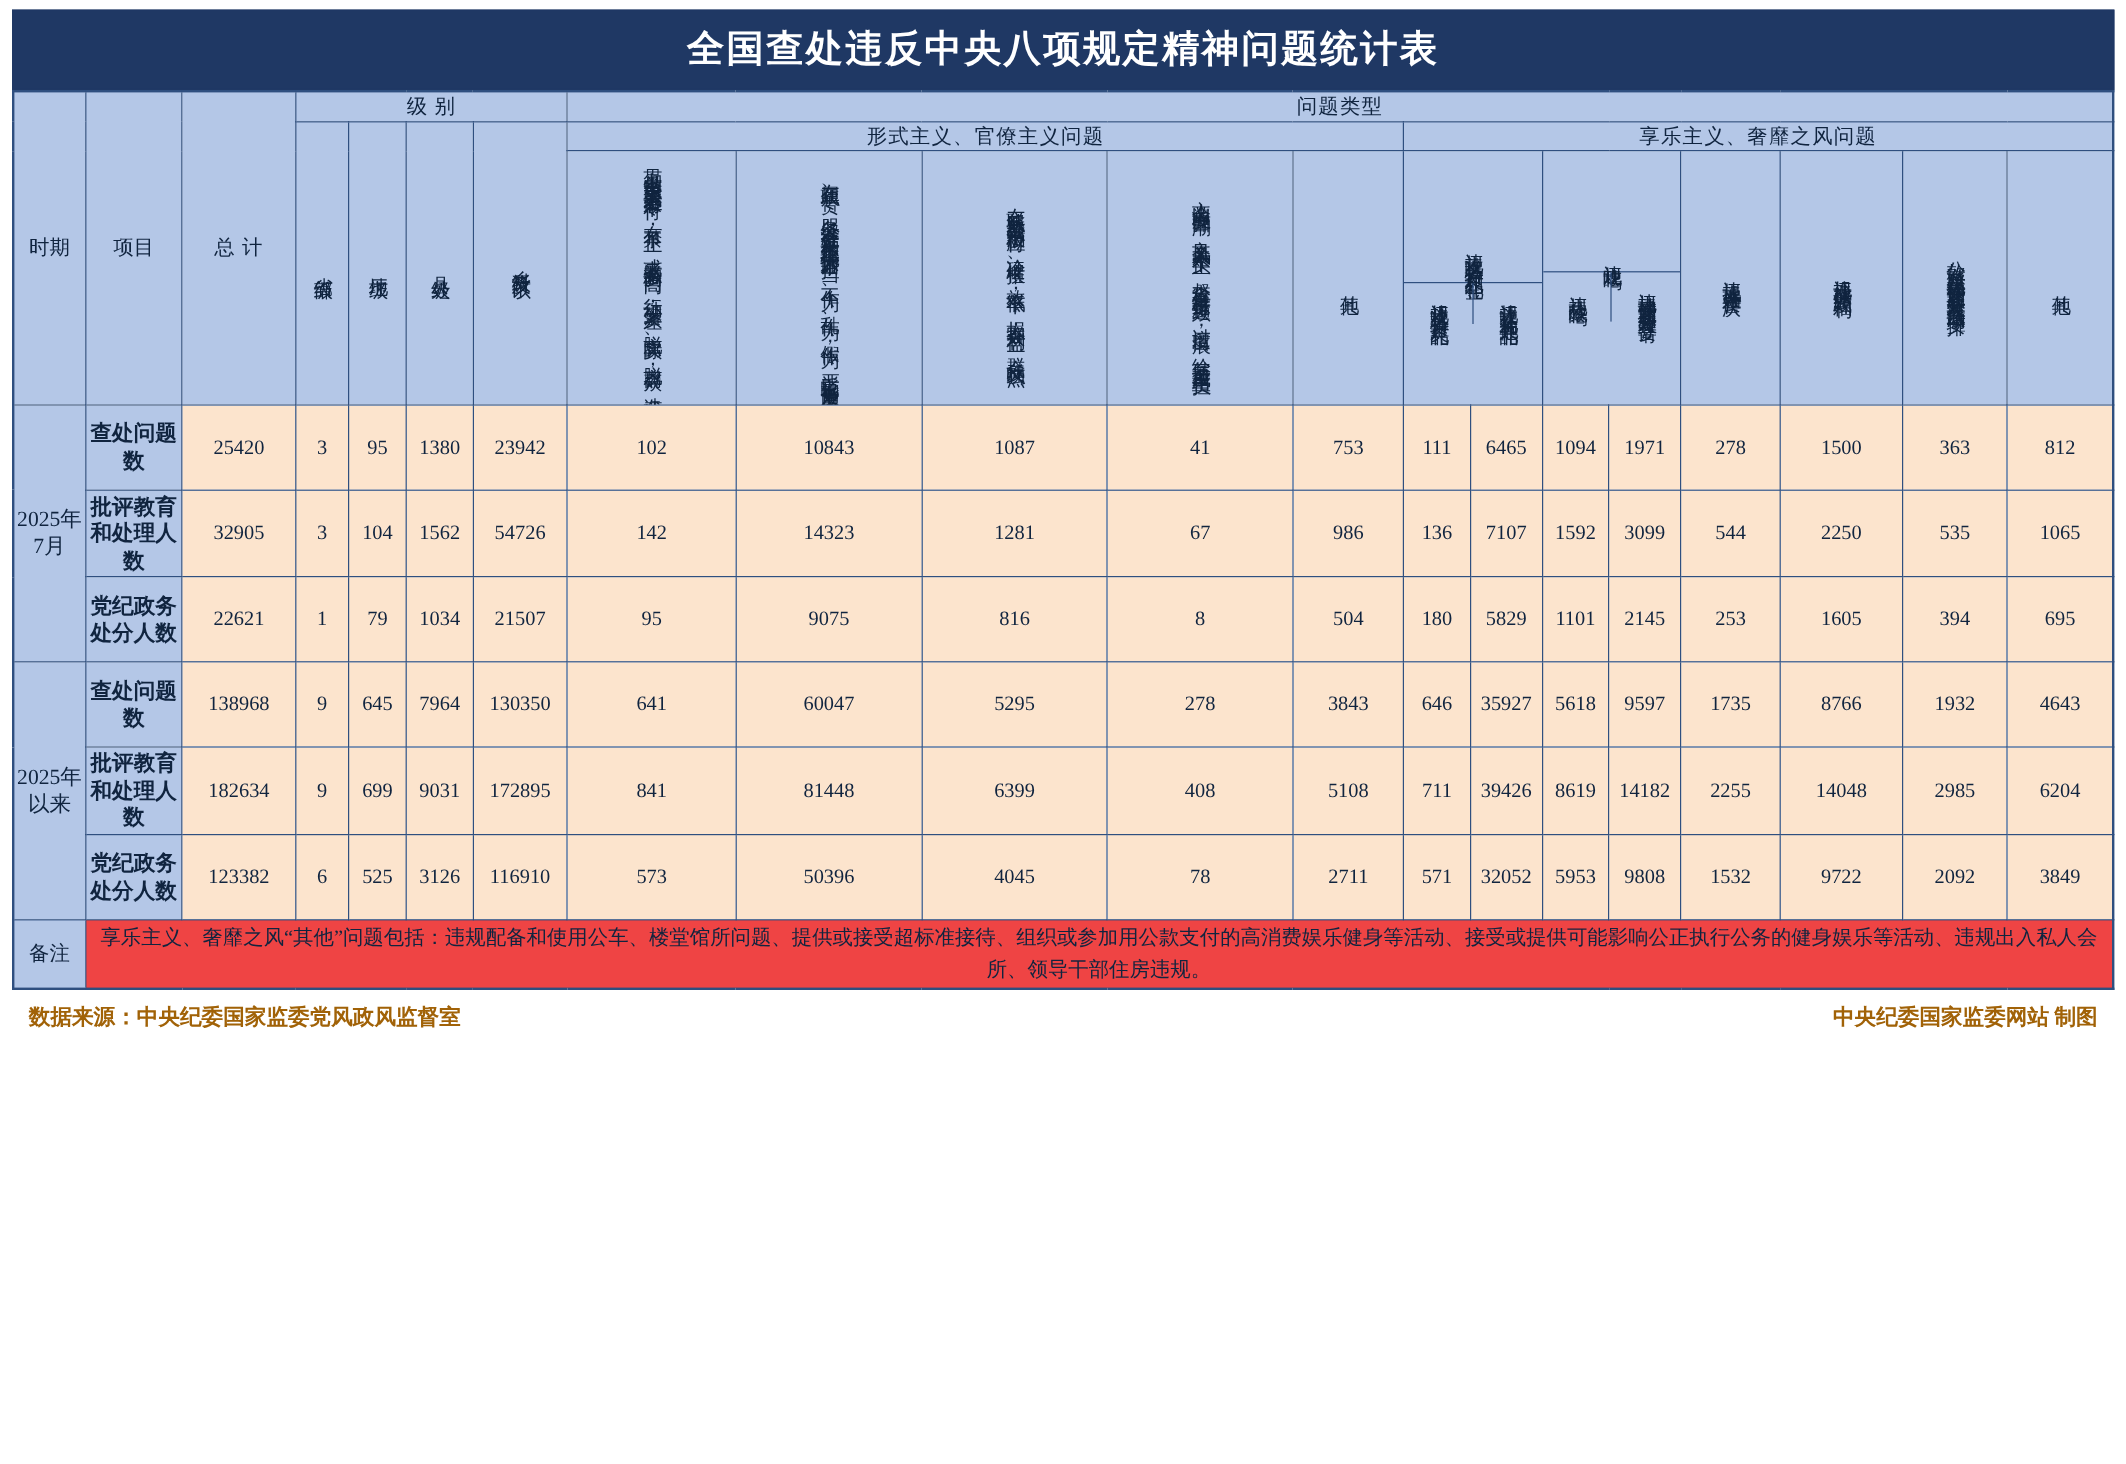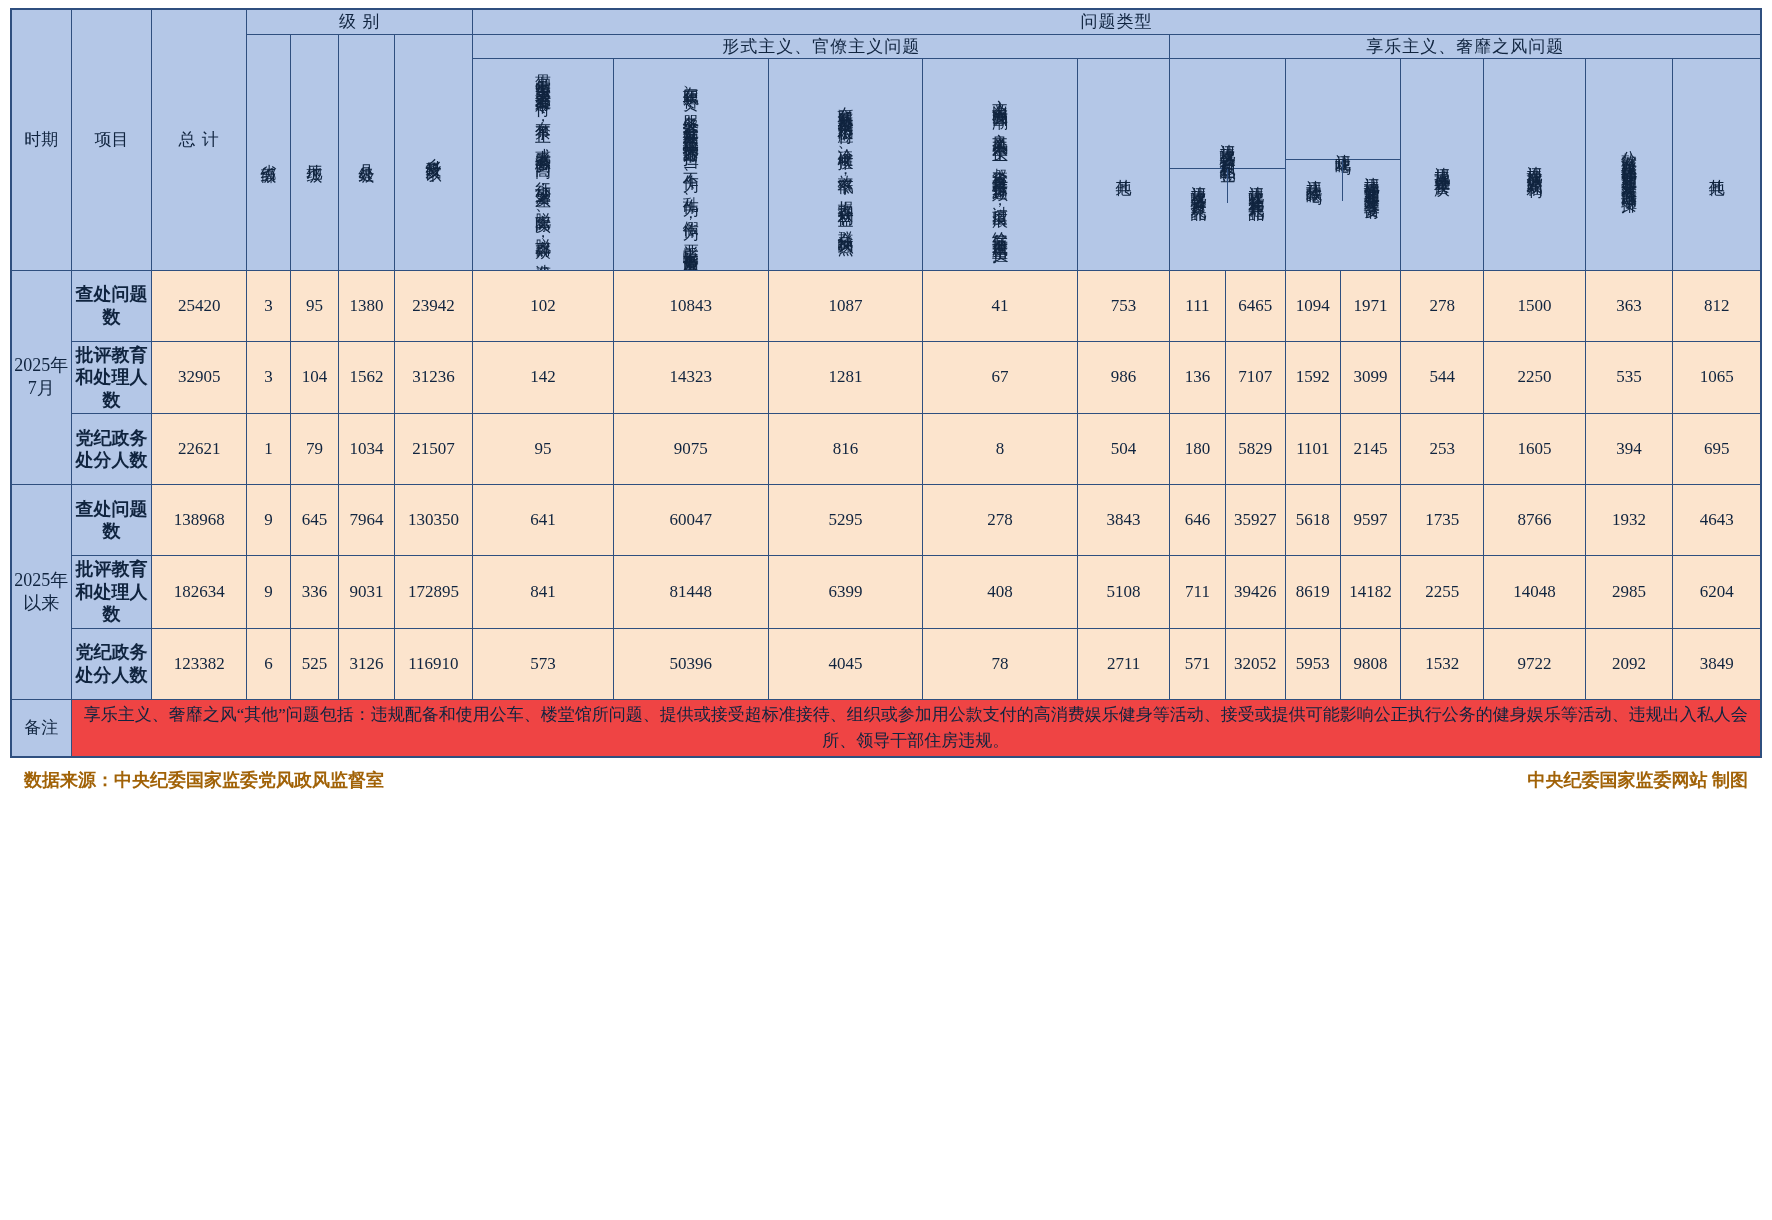--- a/index.html
+++ b/index.html
@@ -110,20 +110,21 @@
   .thick-top { border-top: 2px solid #2f4f7f; }
   .outer {
     border: 2px solid #2f4f7f;
   }
 </style>
 </head>
 <body>
 
 <div id="page">
 
+  <div class="title-bar">全国查处违反中央八项规定精神问题统计表</div>
 
   <table class="main outer">
     <colgroup>
       <col style="width:52px">
       <col style="width:70px">
       <col style="width:82px">
       <col style="width:38px">
       <col style="width:42px">
       <col style="width:48px">
       <col style="width:68px">
@@ -224,21 +225,21 @@
         <td class="thick-top">363</td>
         <td class="thick-top">812</td>
       </tr>
 
       <tr class="data">
         <td class="item">批评教育和处理人数</td>
         <td>32905</td>
         <td>3</td>
         <td>104</td>
         <td>1562</td>
-        <td>31236</td>
+        <td>54726</td>
         <td>142</td>
         <td>14323</td>
         <td>1281</td>
         <td>67</td>
         <td>986</td>
         <td>136</td>
         <td>7107</td>
         <td>1592</td>
         <td>3099</td>
         <td>544</td>
@@ -289,21 +290,21 @@
         <td class="thick-top">1735</td>
         <td class="thick-top">8766</td>
         <td class="thick-top">1932</td>
         <td class="thick-top">4643</td>
       </tr>
 
       <tr class="data">
         <td class="item">批评教育和处理人数</td>
         <td>182634</td>
         <td>9</td>
-        <td>336</td>
+        <td>699</td>
         <td>9031</td>
         <td>172895</td>
         <td>841</td>
         <td>81448</td>
         <td>6399</td>
         <td>408</td>
         <td>5108</td>
         <td>711</td>
         <td>39426</td>
         <td>8619</td>

